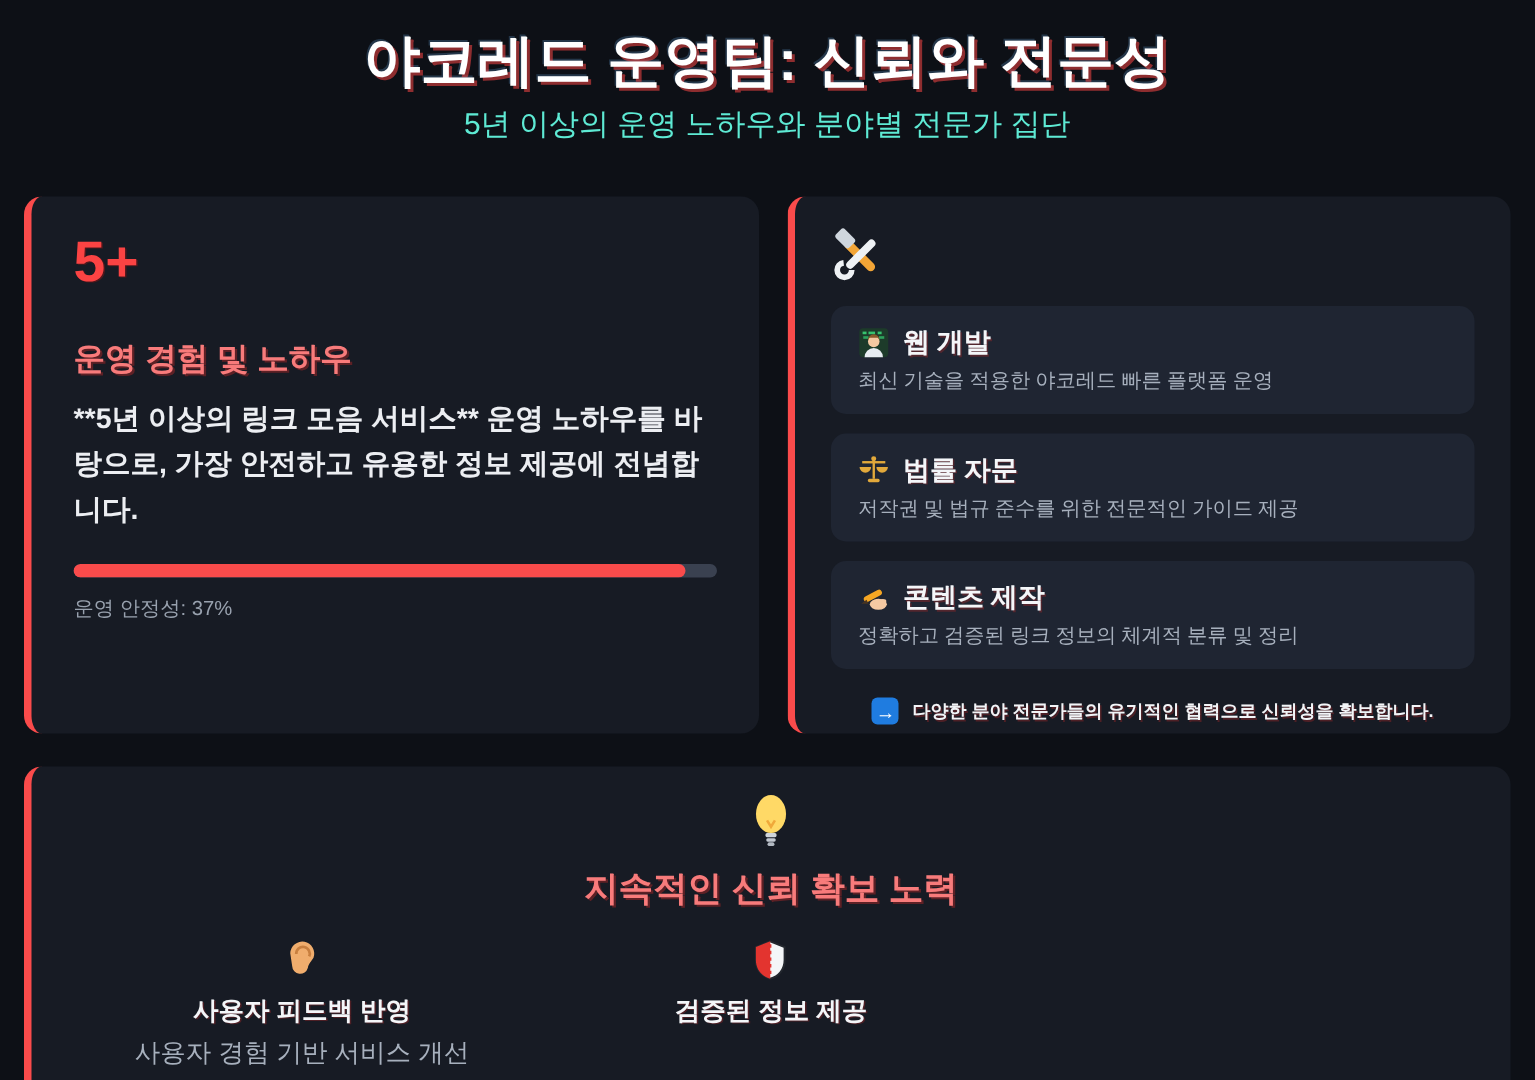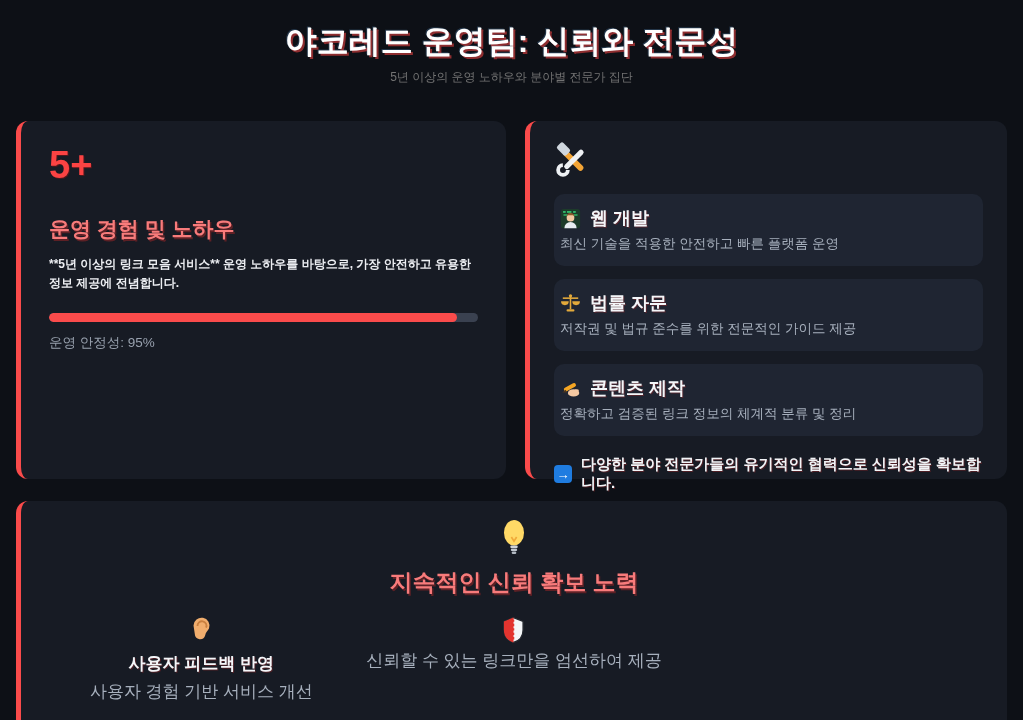--- a/index.html
+++ b/index.html
@@ -4,64 +4,64 @@
 <style>
   * { margin: 0; padding: 0; box-sizing: border-box; }
   html, body { width: 1023px; height: 720px; overflow: hidden; }
   body {
     background: #0d1016;
     font-family: "Liberation Sans", "DejaVu Sans", sans-serif;
     color: #e9ecf1;
   }
   .header { text-align: center; padding-top: 22px; }
   .page-title {
-    font-size: 32px; font-weight: 800; color: #ffffff; line-height: 38px;
+    font-size: 38px; font-weight: 800; color: #ffffff; line-height: 38px;
     text-shadow: 2px 2px 0 rgba(250, 70, 70, 0.55), -1px -1px 0 rgba(120, 190, 255, 0.22);
   }
-  .page-subtitle { margin-top: 9px; font-size: 12px; color: #737373; }
+  .page-subtitle { margin-top: 9px; font-size: 20px; color: #5eead4; }
 
   .row { display: flex; gap: 19px; margin: 35px 16px 0 16px; }
   .card {
     background: #171b24;
     border-left: 5px solid #fa4b4b;
     border-radius: 12px;
     height: 358px;
   }
   .card.left  { flex: 1; padding: 22px 28px; }
   .card.right { flex: 1; padding: 20px 24px; }
 
   .stat-value {
     font-size: 38px; font-weight: 700; color: #fb4343; line-height: 44px;
     text-shadow: 1px 1px 0 rgba(140,20,20,0.5);
   }
   .coral-heading {
     font-size: 21px; font-weight: 800; color: #f87b7b; margin-top: 28px;
     text-shadow: 1.5px 1.5px 0 rgba(180, 40, 40, 0.45);
   }
-  .exp-desc { margin-top: 12px; font-size: 12px; font-weight: 600; color: #eceef2; line-height: 1.6; }
+  .exp-desc { margin-top: 12px; font-size: 19px; font-weight: 600; color: #eceef2; line-height: 1.6; }
   .progress-track {
     margin-top: 20px; height: 9px; width: 100%;
     background: #3a4150; border-radius: 6px; overflow: hidden;
   }
   .progress-fill { height: 100%; background: #fa4b4b; border-radius: 6px; }
   .progress-label { margin-top: 12px; font-size: 13.5px; color: #98a1ae; }
 
   .big-icon { display: inline-block; }
   .subcard {
     background: #1f2532; border-radius: 10px;
-    padding: 12px 18px 13px 6px; margin-top: 13px;
+    padding: 12px 18px 13px 18px; margin-top: 13px; font-family: Liberation Serif, serif;
   }
   .subcard-title-row { display: flex; align-items: center; gap: 9px; }
   .subcard-title { font-size: 18px; font-weight: 800; color: #f4f6f9; text-shadow: 1px 1px 0 rgba(180,40,40,0.35); }
   .subcard-desc { margin-top: 5px; font-size: 13.5px; color: #a7b0bd; }
 
   .note-row {
     margin-top: 19px; display: flex; align-items: center; justify-content: center; gap: 9px;
   }
-  .note-text { font-size: 15px; font-weight: 800; color: #f2f4f7; text-shadow: 1px 1px 0 rgba(180,40,40,0.35); }
+  .note-text { font-size: 12px; font-weight: 800; color: #f2f4f7; text-shadow: 1px 1px 0 rgba(180,40,40,0.35); }
   .arrow-box {
     width: 18px; height: 18px; background: #1f7ce0; border-radius: 4px;
     display: inline-flex; align-items: center; justify-content: center;
     color: #ffffff; font-size: 13px; font-weight: 700; flex: 0 0 auto;
   }
 
   .bottom-card {
     margin: 22px 16px 0 16px; height: 252px;
     background: #171b24; border-left: 5px solid #fa4b4b; border-radius: 12px;
     padding: 18px 24px; text-align: center;
@@ -85,21 +85,21 @@
 
 <div class="row">
 
   <div class="card left">
     <div class="stat-value">5+</div>
     <div class="coral-heading">운영 경험 및 노하우</div>
     <div class="exp-desc">**5년 이상의 링크 모음 서비스** 운영 노하우를 바탕으로, 가장 안전하고 유용한 정보 제공에 전념합니다.</div>
     <div class="progress-track">
       <div class="progress-fill" style="width: 95%;"></div>
     </div>
-    <div class="progress-label">운영 안정성: 95%</div>
+    <div class="progress-label">운영 안정성: 37%</div>
   </div>
 
   <div class="card right">
     <span class="big-icon">
       <svg width="38" height="38" viewBox="0 0 36 36">
         <rect x="6" y="15.5" width="25" height="5.5" rx="2.7" fill="#f3a536" transform="rotate(45 18 18)"></rect>
         <rect x="3" y="3.5" width="12" height="8" rx="2" fill="#cfd6dd" transform="rotate(45 9 7.5)"></rect>
         <rect x="7" y="15.7" width="24" height="5" rx="2.5" fill="#eef1f4" transform="rotate(-45 18 18)"></rect>
         <circle cx="8.5" cy="27.5" r="4.6" fill="none" stroke="#eef1f4" stroke-width="3.6" stroke-dasharray="21 8"></circle>
       </svg>
@@ -115,21 +115,21 @@
             <rect x="15" y="3.5" width="3" height="2" fill="#37c26e"></rect>
               <rect x="4" y="7" width="4" height="2" fill="#2ea25c"></rect>
             <rect x="16" y="7" width="4" height="2" fill="#2ea25c"></rect>
             <circle cx="12" cy="11" r="4.4" fill="#f5c9a2"></circle>
             <path d="M7.6 10 a4.4 4.4 0 0 1 8.8 0 l-1.2-1.8 h-6.4 Z" fill="#8a5a2b"></path>
             <path d="M5 23 a7 7 0 0 1 14 0 Z" fill="#e8edf2"></path>
           </svg>
         </span>
         <span class="subcard-title">웹 개발</span>
       </div>
-      <div class="subcard-desc">최신 기술을 적용한 안전하고 빠른 플랫폼 운영</div>
+      <div class="subcard-desc">최신 기술을 적용한 야코레드 빠른 플랫폼 운영</div>
     </div>
 
     <div class="subcard">
       <div class="subcard-title-row">
         <span>
           <svg width="21" height="21" viewBox="0 0 24 24" fill="#e2a93b">
             <circle cx="12" cy="3.2" r="1.9"></circle>
             <rect x="11.1" y="3.5" width="1.8" height="15"></rect>
             <rect x="3.2" y="5" width="17.6" height="1.8"></rect>
             <path d="M1.2 9.5 a4.4 4.4 0 0 0 8.8 0 Z"></path>
@@ -188,16 +188,16 @@
       <div class="col-desc">사용자 경험 기반 서비스 개선</div>
     </div>
     <div>
       <span>
         <svg width="23" height="28" viewBox="0 0 24 28">
           <path d="M12 1 L22 5 V14 C22 21 17.5 25.5 12 27 C6.5 25.5 2 21 2 14 V5 Z" fill="#f4f6f8" stroke="#23272e" stroke-width="1.4"></path>
           <path d="M12 1 L2 5 V14 C2 21 6.5 25.5 12 27 Z" fill="#e3342f"></path>
           <path d="M12 3 V25" stroke="#e3342f" stroke-width="1.6" stroke-dasharray="2.4 2.2"></path>
         </svg>
       </span>
-      <div class="col-desc">신뢰할 수 있는 링크만을 엄선하여 제공</div>
+      <div class="col-title">검증된 정보 제공</div>
     </div>
   </div>
 </div>
 
 </body></html>

